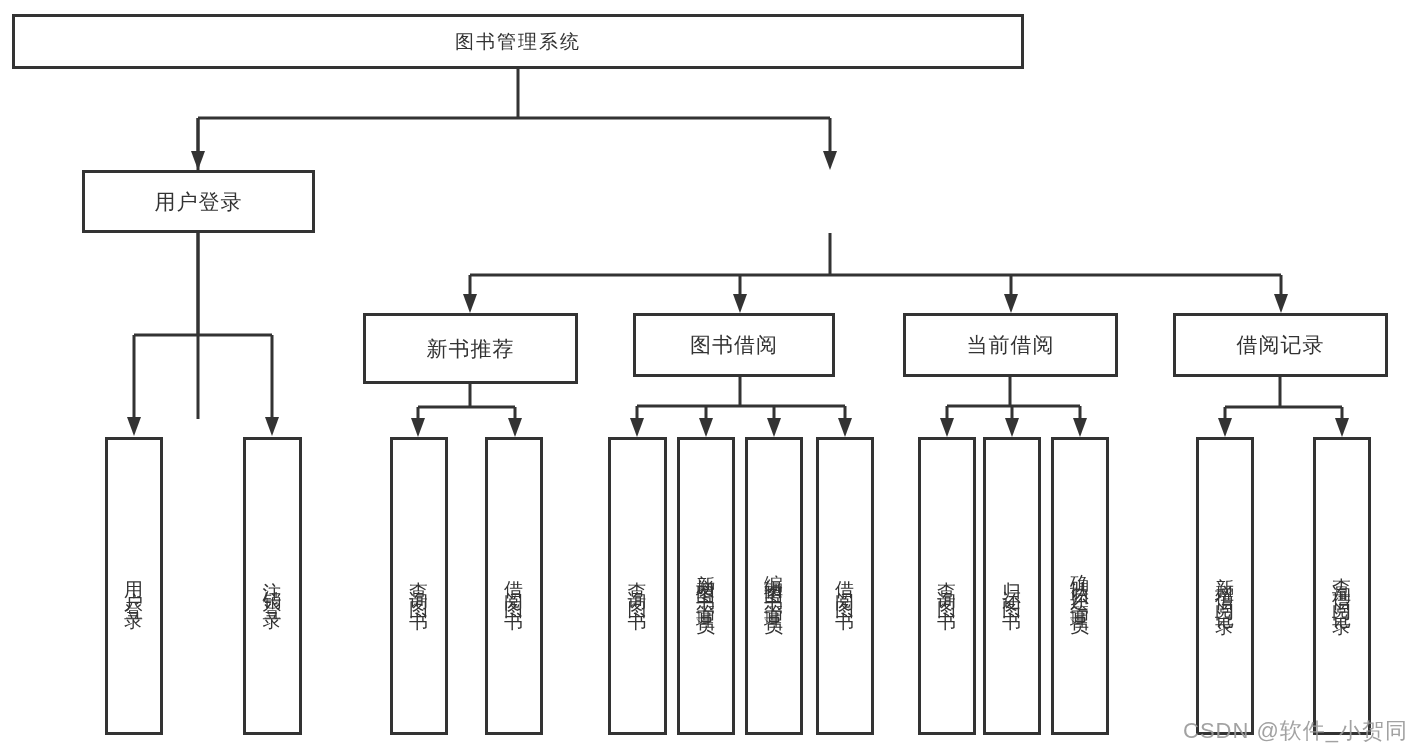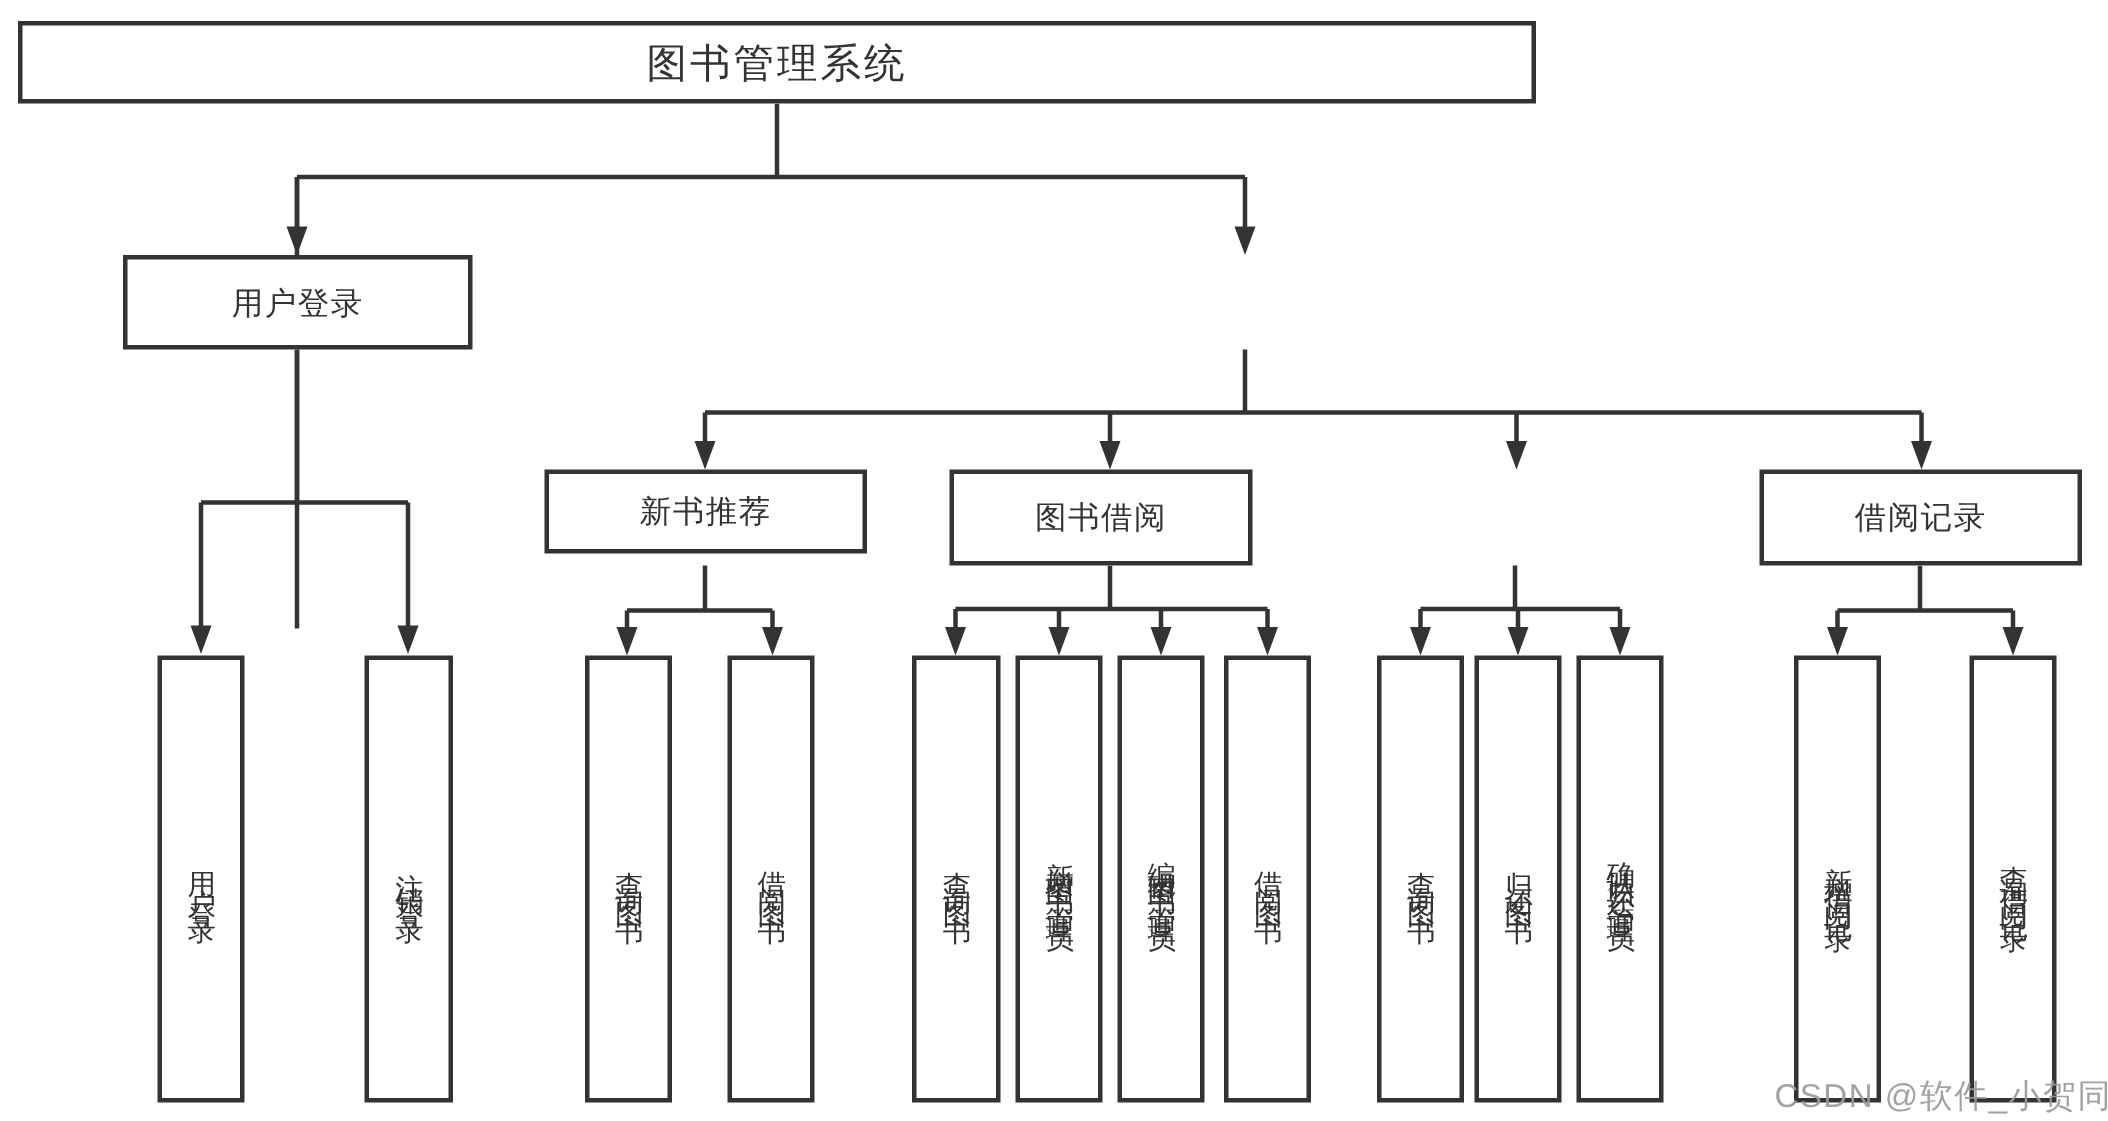--- a/index.html
+++ b/index.html
@@ -22,21 +22,21 @@
   #connectors polygon{fill:var(--line);stroke:none;}
   .node{
     position:absolute;
     box-sizing:border-box;
     border:3px solid var(--line);
     background:#fff;
     display:flex;align-items:center;justify-content:center;
     text-align:center;
   }
   .node.h{font-size:21px;letter-spacing:1px;}
-  .node.root{font-size:27px;letter-spacing:2px;}
+  .node.root{font-size:19px;letter-spacing:2px;}
   .node.v span{
     writing-mode:vertical-rl;
     text-orientation:mixed;
     font-size:19px;
     letter-spacing:10px;
     line-height:1;
     white-space:nowrap;
   }
   .node.v.long span{letter-spacing:6px;}
   .node.v.mid span{letter-spacing:8px;}
@@ -97,25 +97,28 @@
   </svg>
 
   <div class="node h root" style="left:12px;top:14px;width:1012px;height:55px">
     <span>图书管理系统</span>
   </div>
 
   <div class="node h" style="left:82px;top:170px;width:233px;height:63px">
     <span>用户登录</span>
   </div>
 
-  <div class="node h" style="left:363px;top:313px;width:215px;height:56px">
+  <div class="node h" style="left:363px;top:313px;width:215px;height:71px">
     <span>新书推荐</span>
   </div>
   <div class="node h" style="left:633px;top:313px;width:202px;height:64px">
     <span>图书借阅</span>
+  </div>
+  <div class="node h" style="left:903px;top:313px;width:215px;height:64px">
+    <span>当前借阅</span>
   </div>
   <div class="node h" style="left:1173px;top:313px;width:215px;height:64px">
     <span>借阅记录</span>
   </div>
 
   <div class="node v" style="left:105px;top:437px;width:58px;height:298px">
     <span>用户登录</span>
   </div>
   <div class="node v" style="left:243px;top:437px;width:59px;height:298px">
     <span>注销登录</span>

